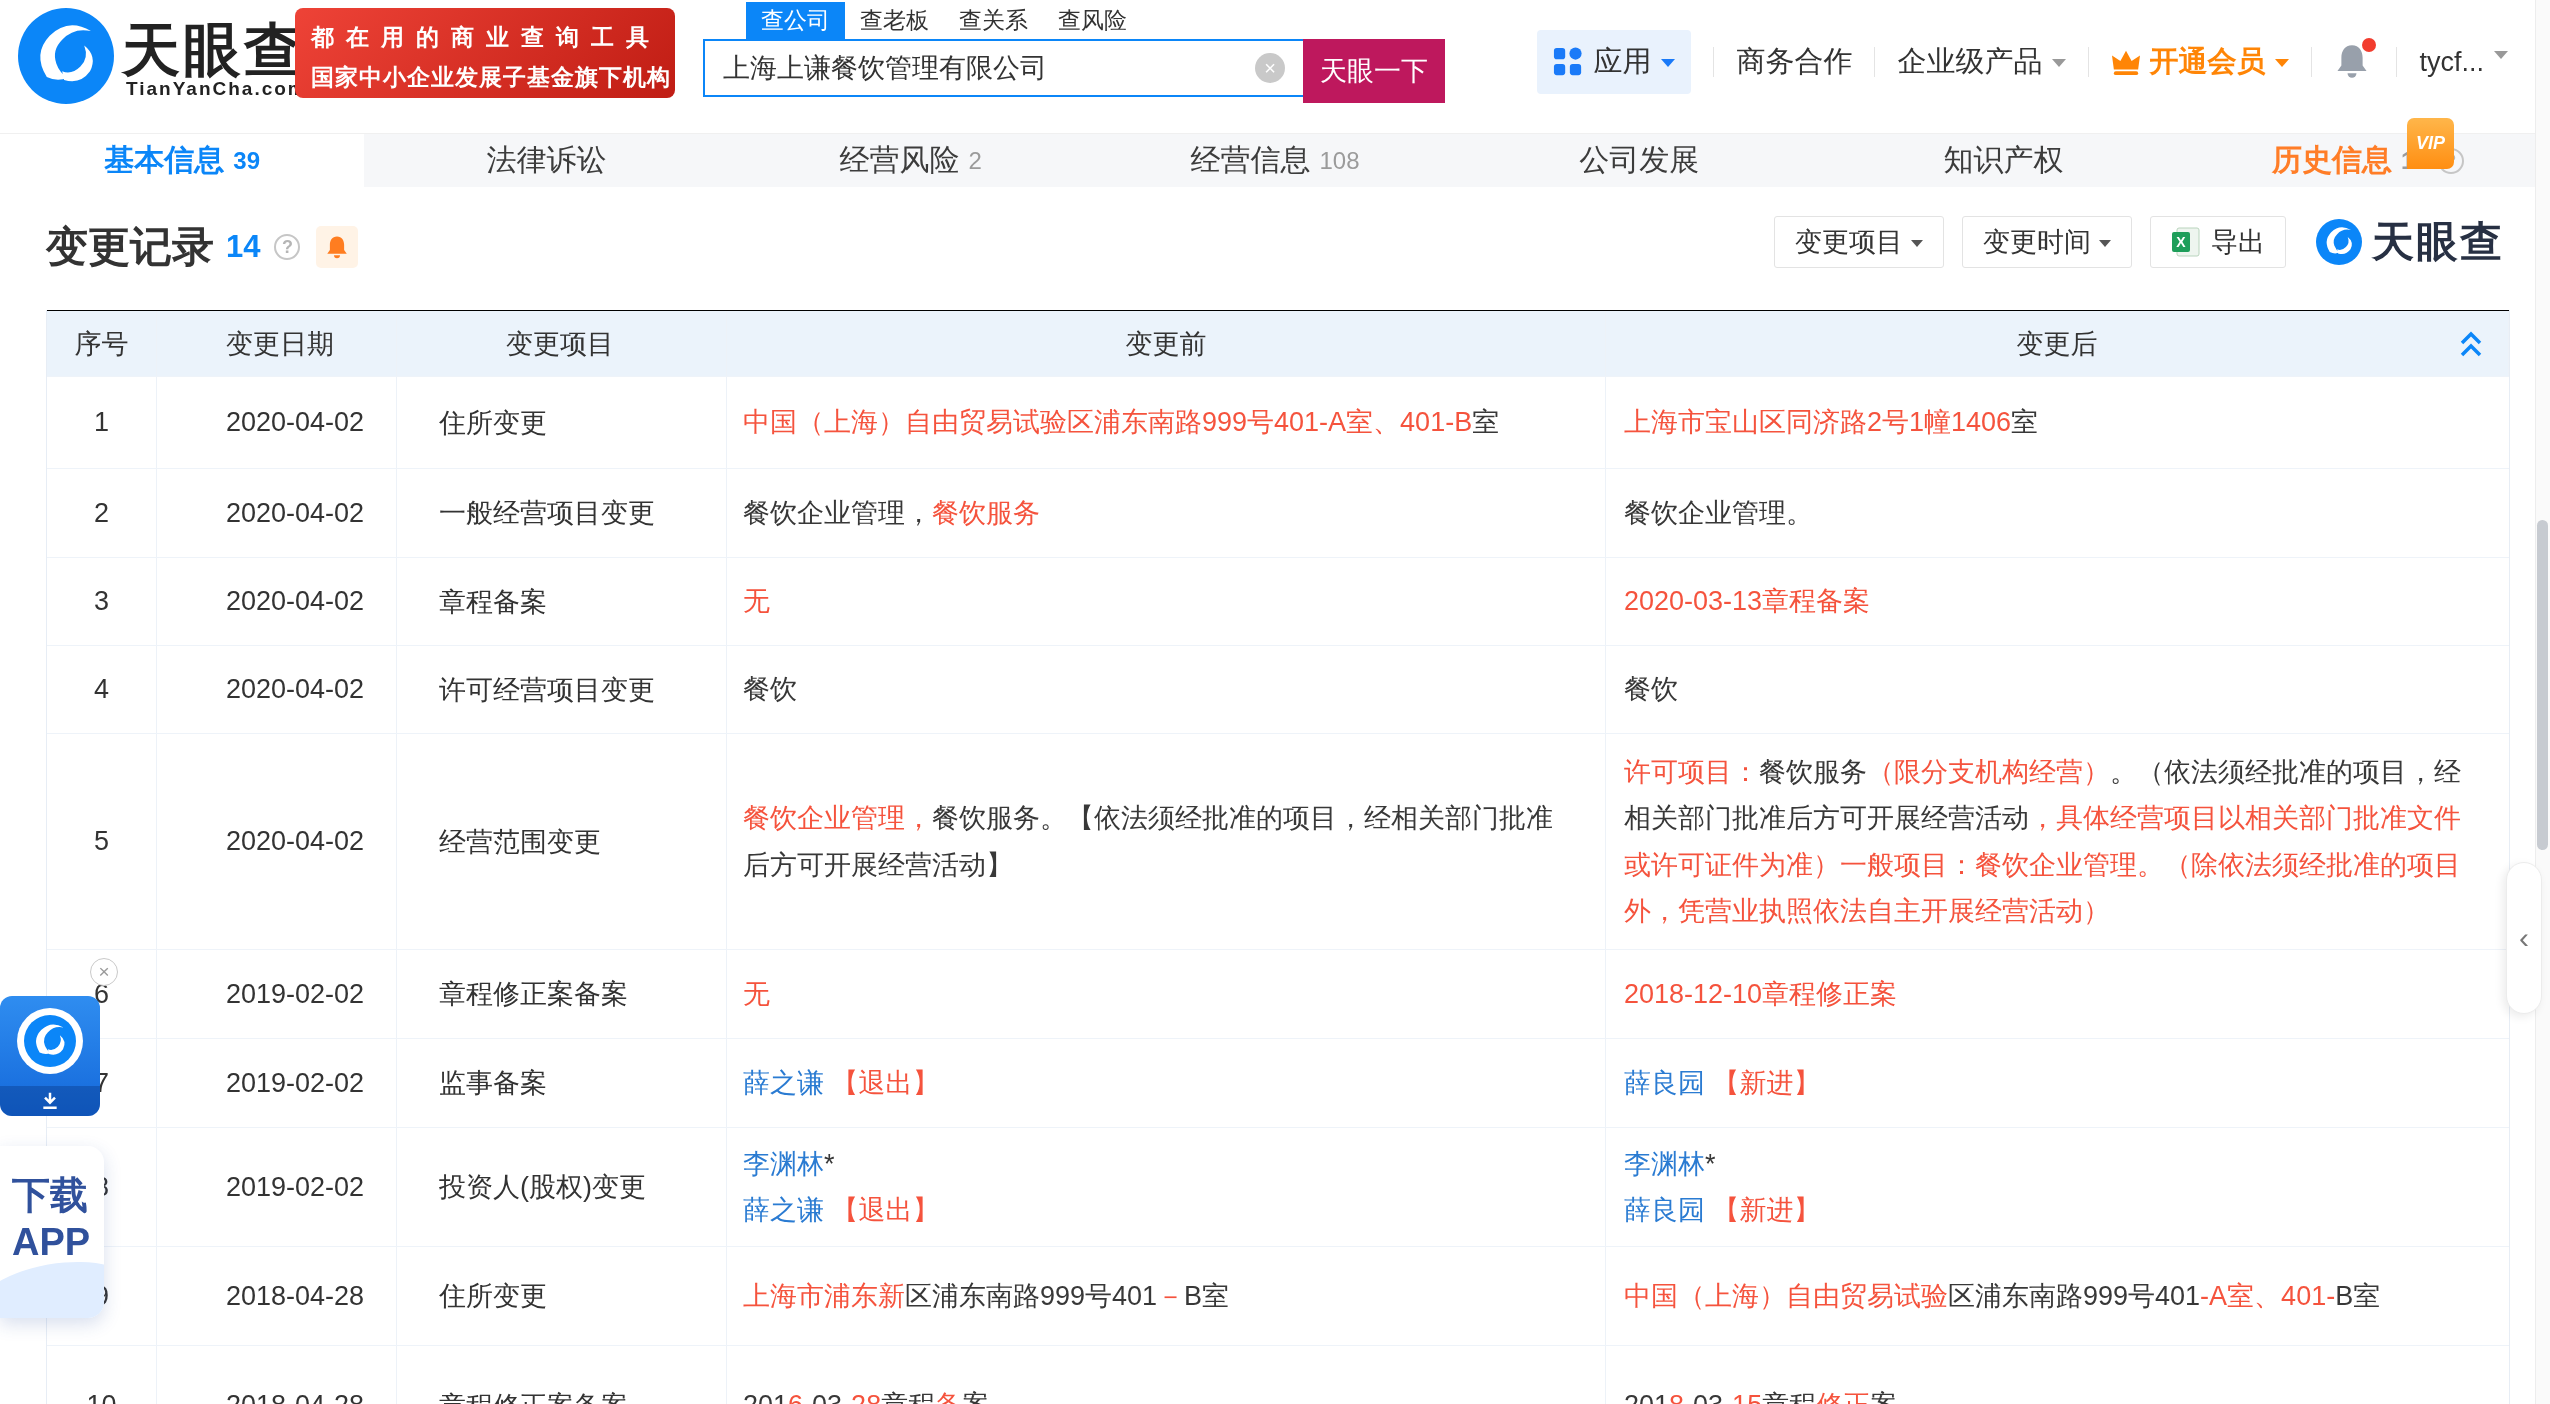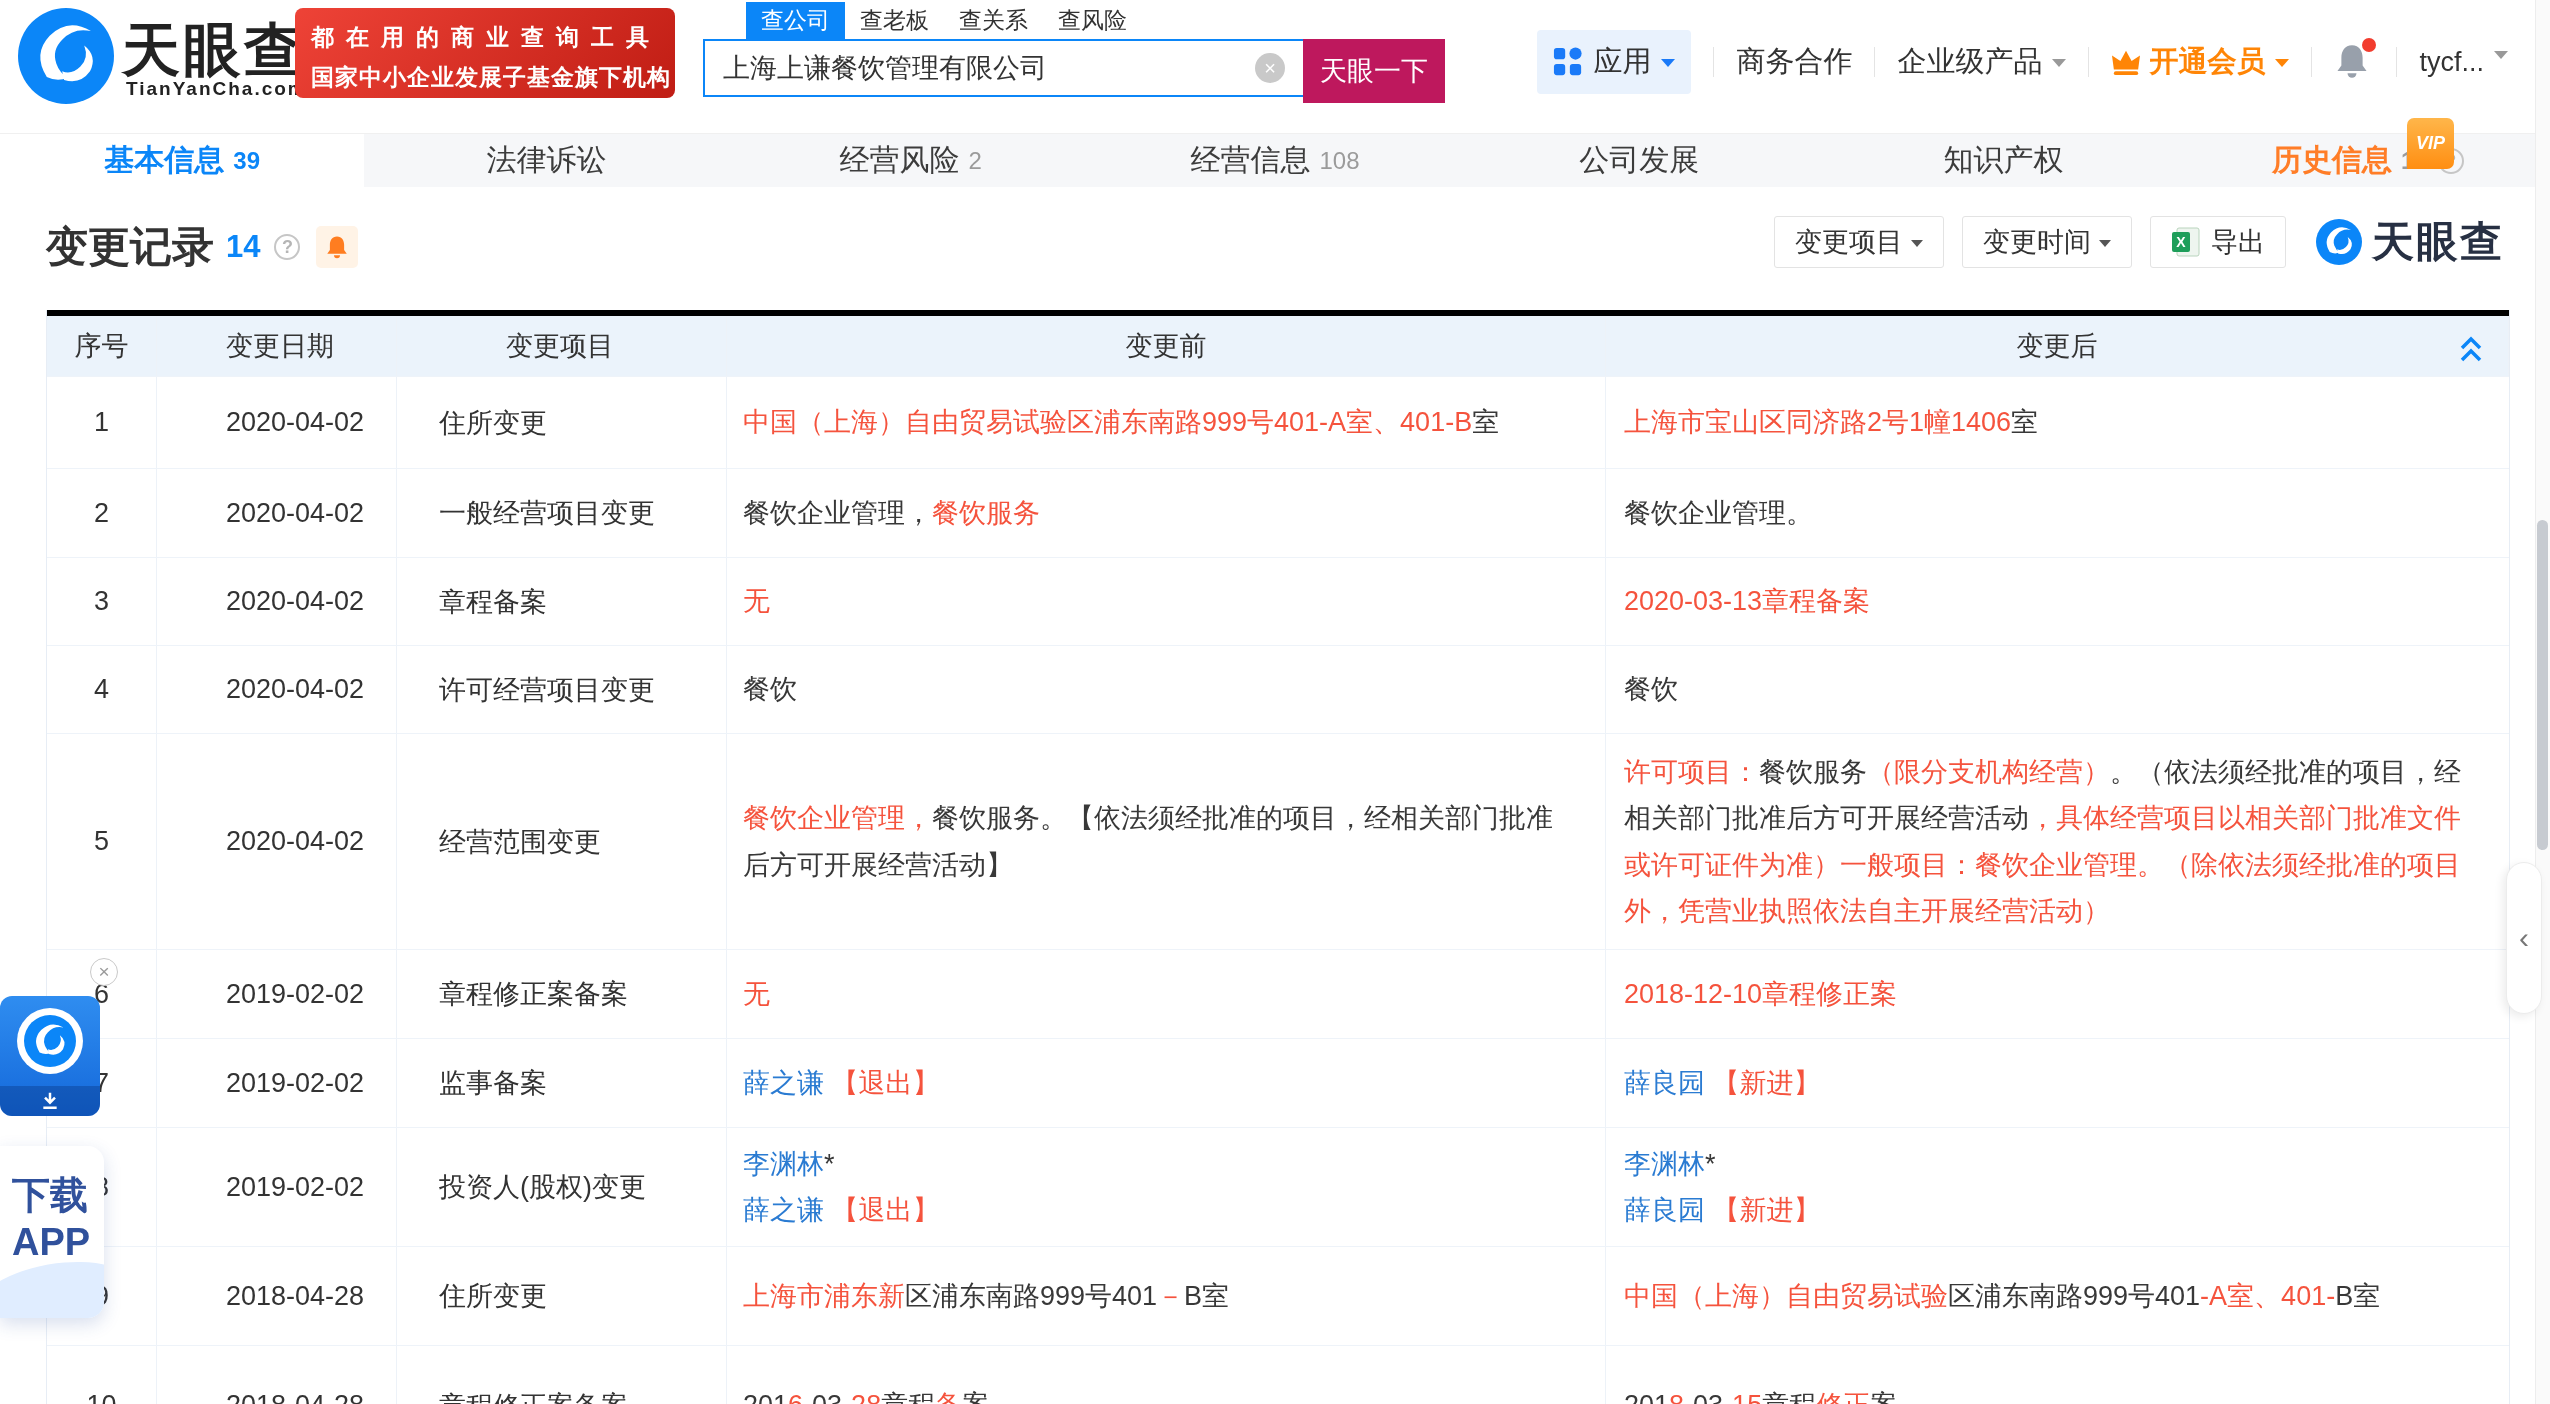--- a/index.html
+++ b/index.html
@@ -64,21 +64,21 @@
   .bell-btn { width:42px; height:42px; border-radius:5px; background:#fff3e6; margin-left:16px; display:flex; align-items:center; justify-content:center; cursor:pointer; }
   .sec-right { position:absolute; right:46px; top:0; display:flex; align-items:center; height:54px; }
   .filter-btn { height:52px; border:1px solid #e3e3e3; border-radius:3px; background:#fff; display:flex; align-items:center;
                 padding:0 20px; font-size:27px; color:#333; margin-left:18px; cursor:pointer; white-space:nowrap; }
   .filter-btn .caret { border-width:6px; border-top-width:7px; margin-left:8px; }
   .wm { display:flex; align-items:center; margin-left:30px; }
   .wm-text { font-size:42px; font-weight:bold; color:#273043; margin-left:10px; letter-spacing:2px; }
 
   
   .tbl { position:absolute; left:46px; top:310px; width:2464px; border:1px solid #e7edf5; border-top:none; }
-  .thead { display:flex; height:66px; background:#ebf3fb; position:relative; border-top:6px solid #000000; }
+  .thead { display:flex; height:66px; background:#ebf3fb; position:relative; border-top:1px solid #000000; }
   .thead .cell { font-size:27px; color:#333; }
   .trow { display:flex; border-top:1px solid #eef3f9; background:#fff; }
   .cell { display:flex; align-items:center; border-right:1px solid #edf2f8; }
   .cell:last-child { border-right:none; }
   .c-idx { width:110px; justify-content:center; font-size:27px; color:#333; }
   .c-date { width:240px; padding-left:69px; font-size:27px; color:#333; }
   .c-item { width:330px; padding-left:42px; padding-right:16px; font-size:27px; color:#333; }
   .c-before { width:879px; padding:14px 40px 14px 16px; }
   .c-after { flex:1; padding:14px 36px 14px 18px; }
   .thead .c-before, .thead .c-after { justify-content:center; padding:0; }

